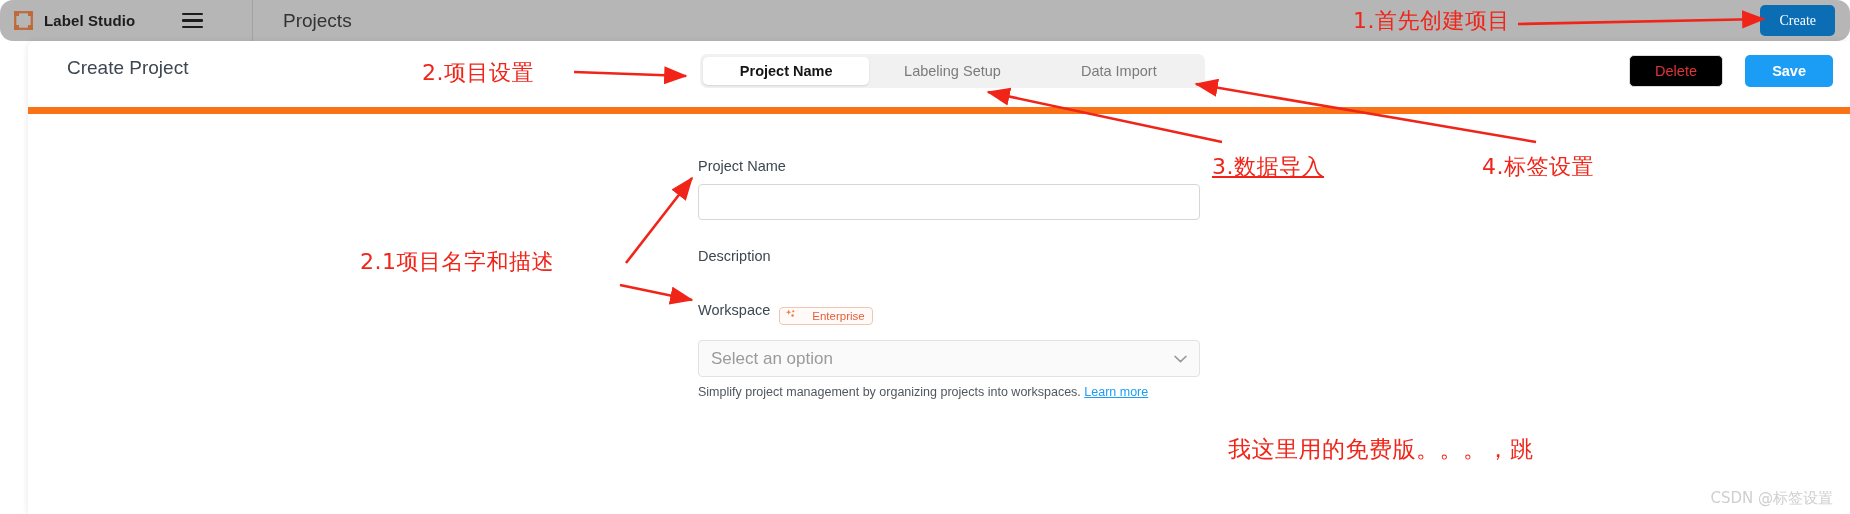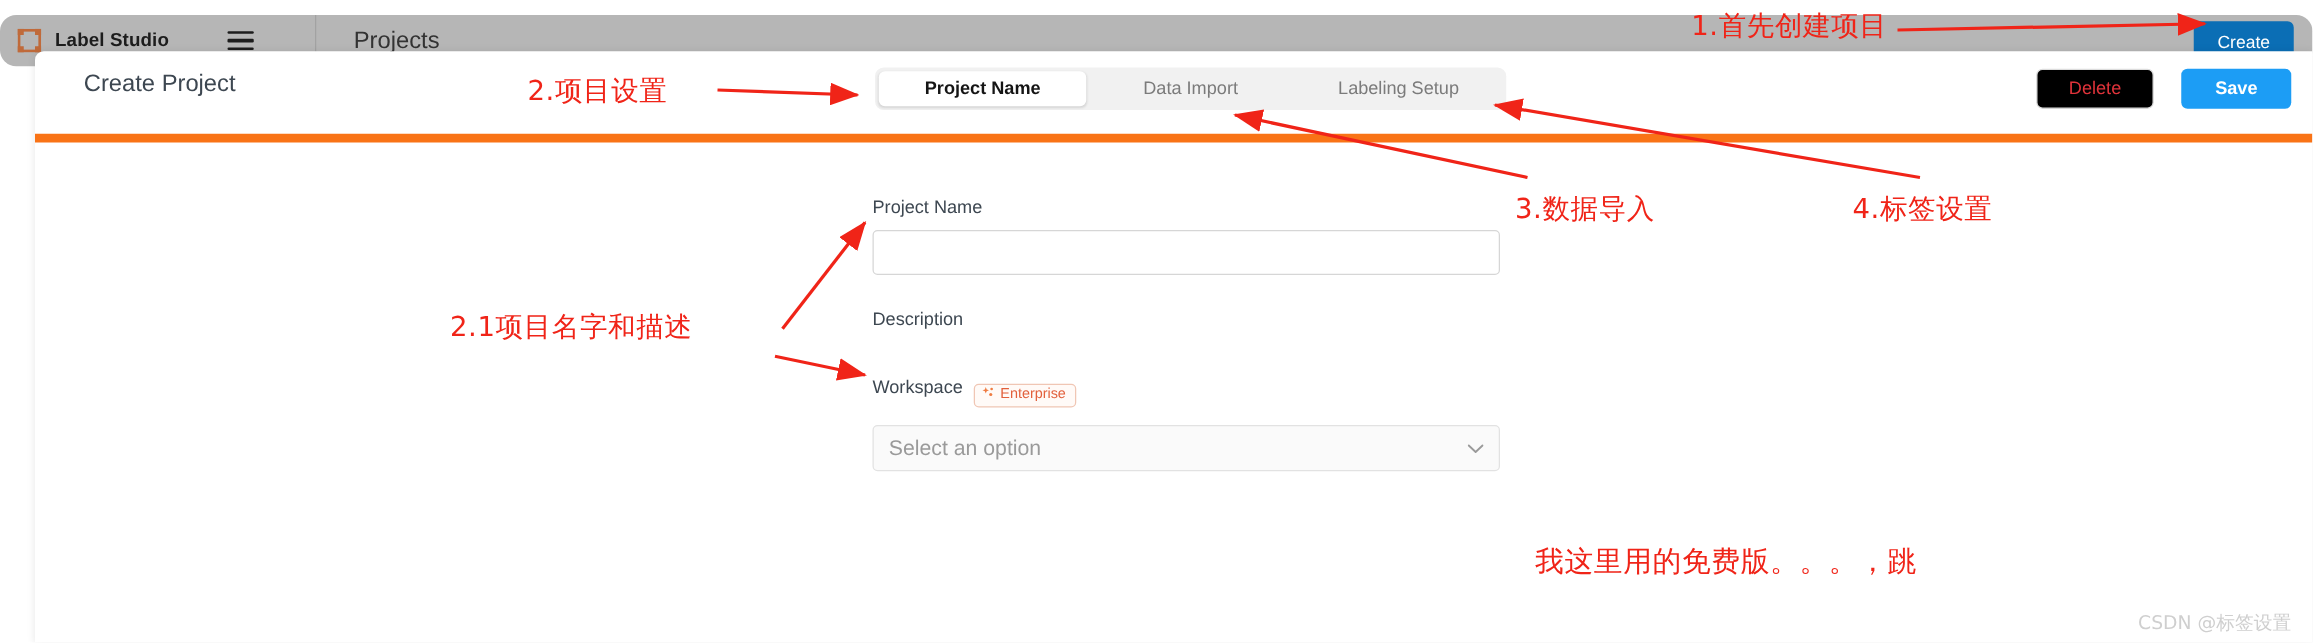--- a/index.html
+++ b/index.html
@@ -19,21 +19,21 @@
   #app-backdrop {
     position: absolute;
     left: 0; top: 0;
     width: 1850px; height: 514px;
     background: #ffffff;
   }
 
   
   #top-bar {
     position: absolute;
-    left: 0; top: 12px;
+    left: 0; top: 0;
     width: 1850px;
     height: 41px;
     background: #b6b6b6;
     display: flex;
     align-items: center;
     box-sizing: border-box;
     border-radius: 13px;
   }
   .brand-block {
     display: flex;
@@ -92,21 +92,21 @@
     padding: 0 19px;
     background: #0b6eb5;
     color: #ffffff;
     font-size: 14px;
     border: none;
     border-radius: 5px;
     cursor: pointer;
     display: flex;
     align-items: center;
     justify-content: center;
-    font-family: Liberation Sans, sans-serif;
+    font-family: Liberation Serif, serif;
   }
 
   
   #modal {
     position: absolute;
     left: 28px;
     top: 41px;
     width: 1822px;
     height: 473px;
     background: #ffffff;
@@ -244,22 +244,22 @@
   #project-name-input::placeholder { color: #9a9a9a; }
 
   .workspace-label-row {
     display: flex;
     align-items: center;
     gap: 9px;
     margin-bottom: 10px;
   }
   .enterprise-badge {
     display: inline-flex;
-    align-items: flex-start;
-    gap: 4px;
+    align-items: flex-end;
+    gap: 16px;
     border: 1px solid #f0c6b4;
     background: #fffaf7;
     border-radius: 4px;
     padding: 1px 7px 2px 5px;
     font-size: 11.5px;
     color: #e2603c;
     white-space: nowrap;
   }
   .enterprise-badge .spark { display: block; }
 
@@ -299,21 +299,21 @@
   .annot {
     position: absolute;
     color: #f02418;
     font-size: 22px;
     font-family: "DejaVu Sans", sans-serif;
     white-space: nowrap;
     letter-spacing: 0.5px;
   }
   #annot-1 { left: 1353px; top: 6px; }
   #annot-2 { left: 422px; top: 58px; }
-  #annot-3 { left: 1212px; top: 152px; }
+  #annot-3 { left: 1212px; top: 152px; text-decoration: underline; }
   #annot-4 { left: 1482px; top: 152px; }
   #annot-21 { left: 360px; top: 247px; }
   #annot-free { left: 1228px; top: 434px; font-size: 23px; }
 
   #arrow-layer {
     position: absolute;
     left: 0; top: 0;
     width: 1850px; height: 514px;
     pointer-events: none;
   }
@@ -356,22 +356,22 @@
   <button id="create-button">Create</button>
 </div>
 
 <div id="modal">
 
   <div id="modal-header">
     <div id="modal-title">Create Project</div>
 
     <div id="tab-group">
       <div class="tab active">Project Name</div>
+      <div class="tab">Labeling Setup</div>
       <div class="tab">Data Import</div>
-      <div class="tab">Labeling Setup</div>
     </div>
 
     <button id="delete-button">Delete</button>
     <button id="save-button">Save</button>
   </div>
 
   <div id="form-body">
     <div id="form-col">
 
       <label class="field-label">Project Name</label>
@@ -399,20 +399,24 @@
 
       <div id="workspace-select">
         <span>Select an option</span>
         <span class="chevron-down">
           <svg width="13" height="8" viewBox="0 0 13 8">
             <path d="M1 1.4 L6.5 6.6 L12 1.4" fill="none" stroke="#9a9a9a" stroke-width="1.5" stroke-linecap="round" stroke-linejoin="round"></path>
           </svg>
         </span>
       </div>
 
+      <div class="helper-text">
+        <span>Simplify project management by organizing projects into workspaces.</span>
+        <span class="helper-link">Learn more</span>
+      </div>
 
     </div>
   </div>
 </div>
 
 <svg id="arrow-layer">
   <defs>
     <marker id="ah" markerWidth="9" markerHeight="7" refX="8.4" refY="3.5" orient="auto">
       <polygon points="0 0, 9 3.5, 0 7" fill="#f02418"></polygon>
     </marker>

